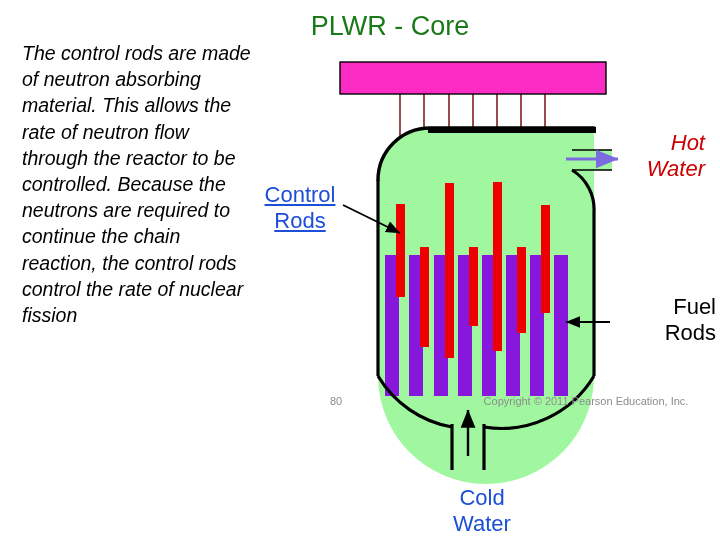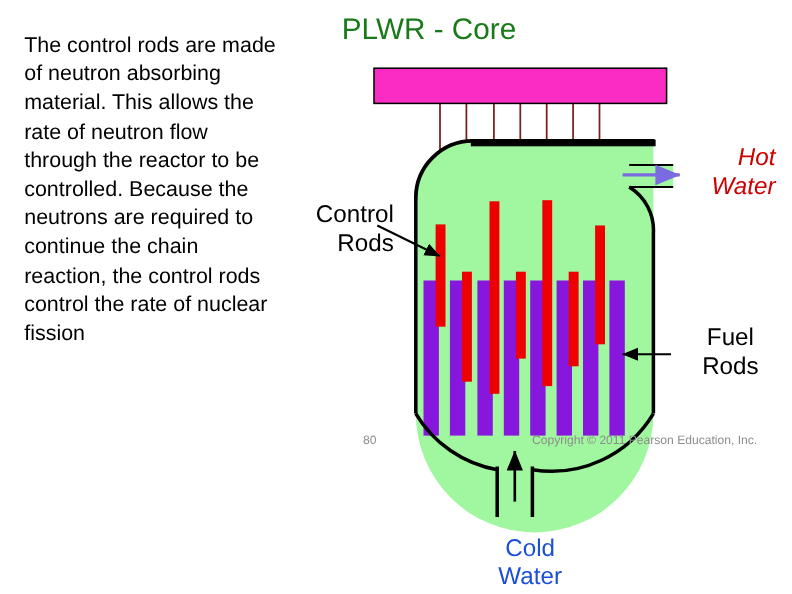--- a/index.html
+++ b/index.html
@@ -35,25 +35,26 @@
     font-size: 27px;
     line-height: 32px;
     color: #1a7a1a;
     white-space: nowrap;
   }
 
   
   #body-text {
     position: absolute;
     left: 22px;
-    top: 28px;
+    top: 40px;
     width: 232px;
     font-size: 19.5px;
     line-height: 26.2px;
     color: #000000;
+    font-style: italic;
   }
 
   
   #diagram {
     position: absolute;
     left: 0;
     top: 0;
     width: 720px;
     height: 540px;
     pointer-events: none;
@@ -64,36 +65,37 @@
   .callout {
     position: absolute;
     font-size: 22px;
     line-height: 26px;
     white-space: pre-line;
   }
   #label-control-rods {
     left: 242px;
     top: 182px;
     width: 116px;
-    text-align: right;
-    color: #000000;
+    text-align: center;
+    color: #1d4ed8;
+    text-decoration: underline;
   }
   #label-hot-water {
     left: 609px;
     top: 130px;
     width: 96px;
     text-align: right;
     color: #cc0000;
     font-style: italic;
   }
   #label-fuel-rods {
     left: 612px;
     top: 294px;
     width: 104px;
-    text-align: center;
+    text-align: right;
     color: #000000;
   }
   #label-cold-water {
     left: 432px;
     top: 452px;
     width: 100px;
     text-align: center;
     color: #1a4fd6;
     margin-top: 33px;
   }

